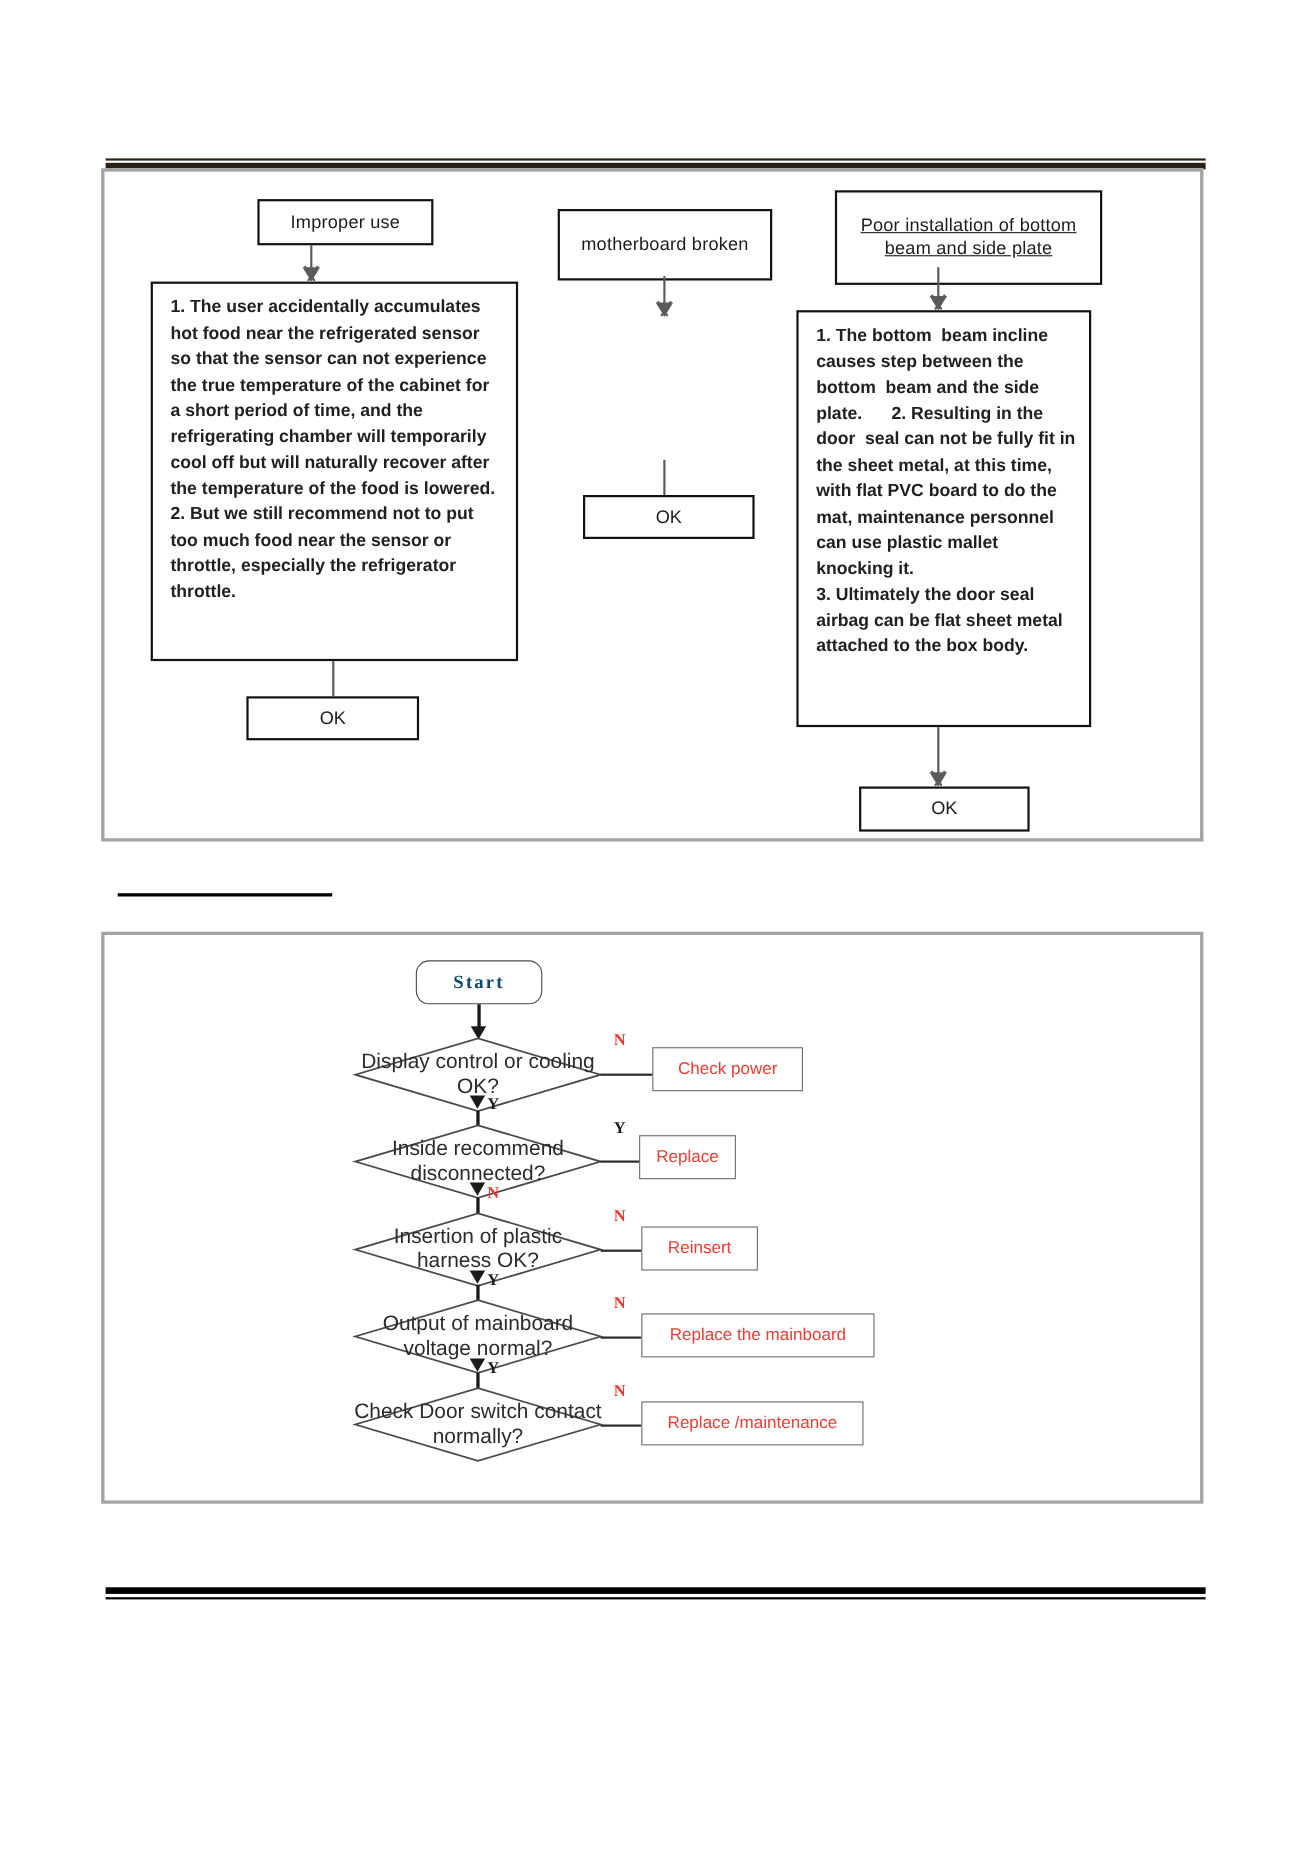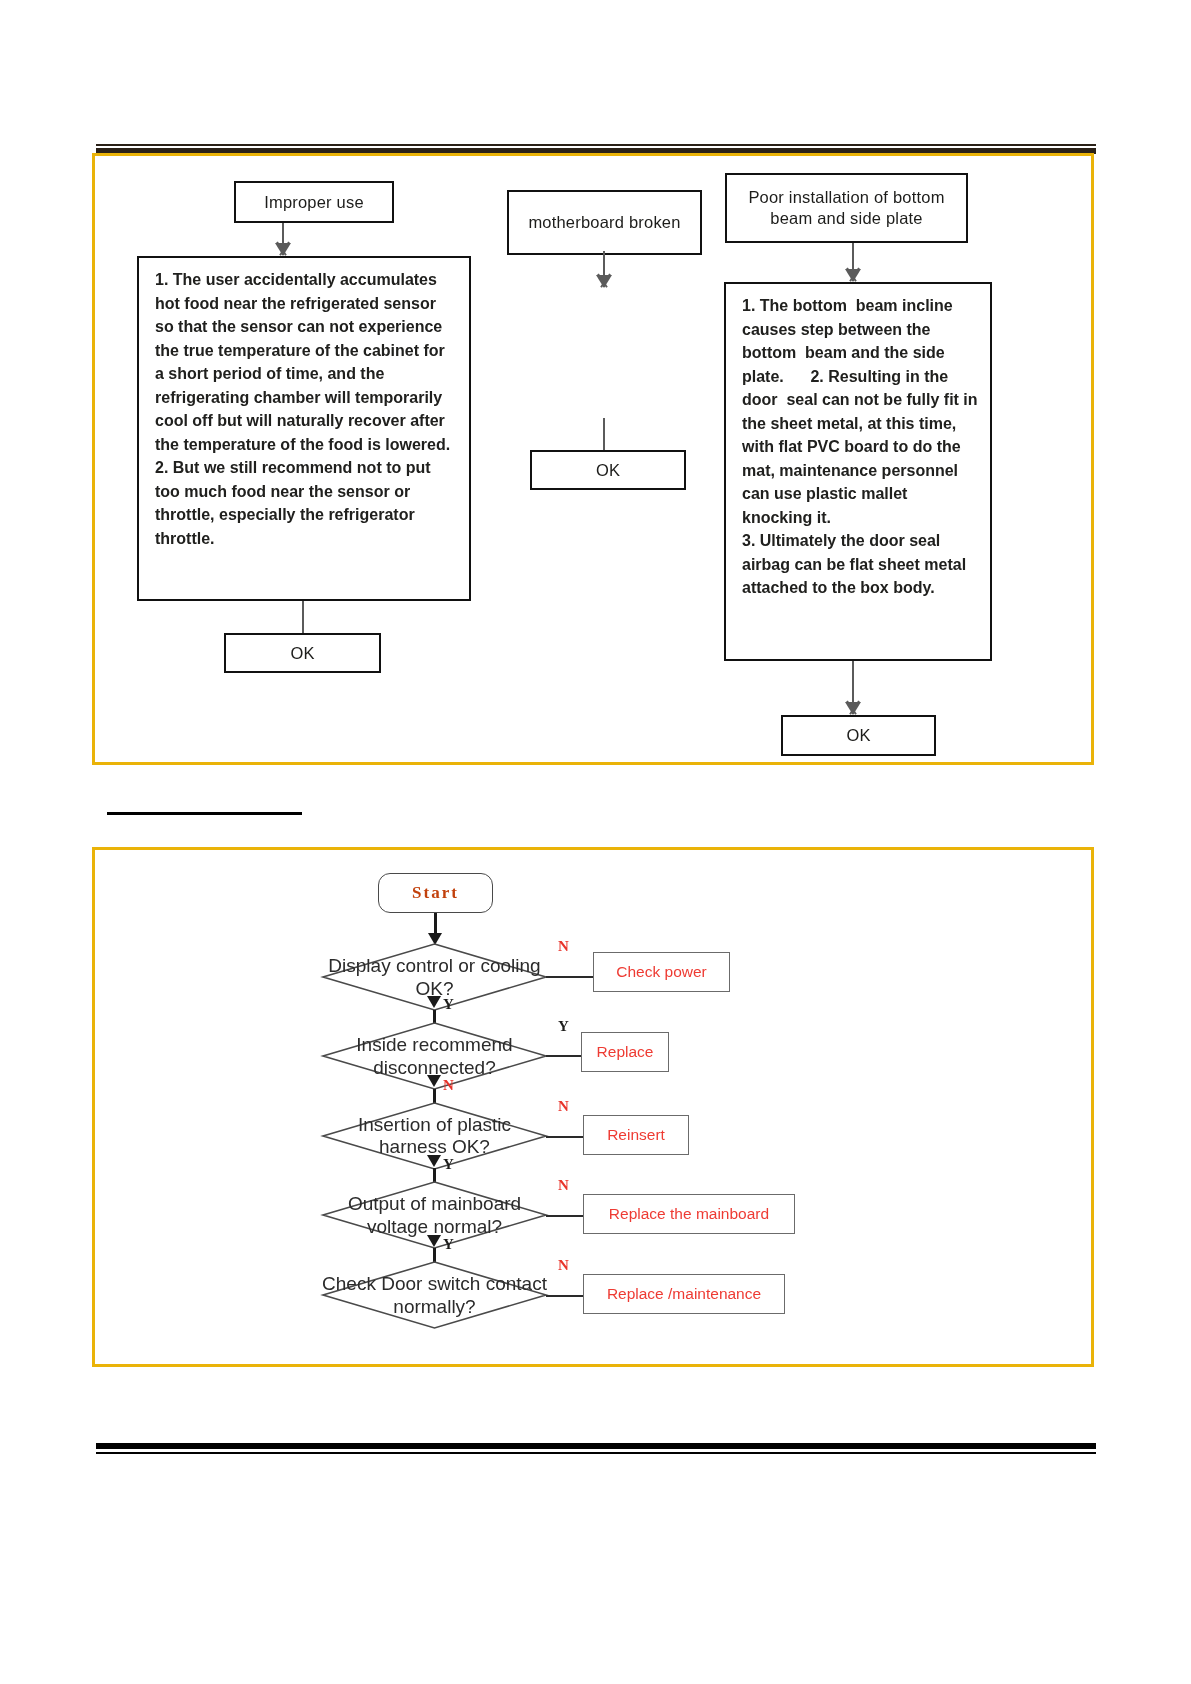--- a/index.html
+++ b/index.html
@@ -54,21 +54,21 @@
     left: 107px;
     top: 812px;
     width: 195px;
     height: 3px;
     background: #000000;
   }
 
   
   .frame {
     position: absolute;
-    border: 3px solid #eab308;
+    border: 3px solid #a3a3a3;
     background: #ffffff;
     box-sizing: border-box;
   }
   #frame-top    { left: 92px;  top: 153px;  width: 1002px; height: 612px; }
   #frame-bottom { left: 92px;  top: 847px;  width: 1002px; height: 520px; }
 
   
   .node {
     position: absolute;
     box-sizing: border-box;
@@ -141,21 +141,21 @@
     border: 1.6px solid #4a4a4a;
     border-radius: 12px;
     background: #fff;
     display: flex;
     align-items: center;
     justify-content: center;
     font-family: "Liberation Serif", serif;
     font-weight: bold;
     font-size: 17px;
     letter-spacing: 2px;
-    color: #c2410c;
+    color: #0c4a6e;
   }
   .diamond-wrap {
     position: absolute;
   }
   .diamond-wrap svg {
     position: absolute;
     left: 0;
     top: 0;
     overflow: visible;
   }
@@ -258,21 +258,21 @@
 
 
   <div class="varrow" style="left:508px; top:262px; height:49px;"></div>
   <div class="vhead" style="left:499px; top:298px;">
       <span class="l"></span>
       <span class="r"></span>
     </div>
 
   <div class="node ok-node" style="left:435px; top:294px; width:156px; height:40px;">OK</div>
 
-  <div class="node title-node" style="left:630px; top:17px; width:243px; height:70px;">Poor  installation of bottom  beam and side plate</div>
+  <div class="node title-node" style="left:664px; top:17px; width:243px; height:86px;text-decoration:underline;">Poor  installation of bottom  beam and side plate</div>
 
   <div class="varrow" style="left:757px; top:87px; height:38px;"></div>
   <div class="vhead" style="left:748px; top:112px;">
       <span class="l"></span>
       <span class="r"></span>
     </div>
 
   <div class="node para-node" style="left: 629px; top: 126px; width: 268px; height: 379px; font-weight: 600; white-space: pre-wrap;">1. The bottom  beam incline causes step between the bottom  beam and the side plate.      2. Resulting in the door  seal can not be fully fit in the sheet metal, at this time, with flat PVC board to do the mat, maintenance personnel can use plastic mallet knocking it.
 3. Ultimately the door seal airbag can be flat sheet metal attached to the box body.</div>
 

